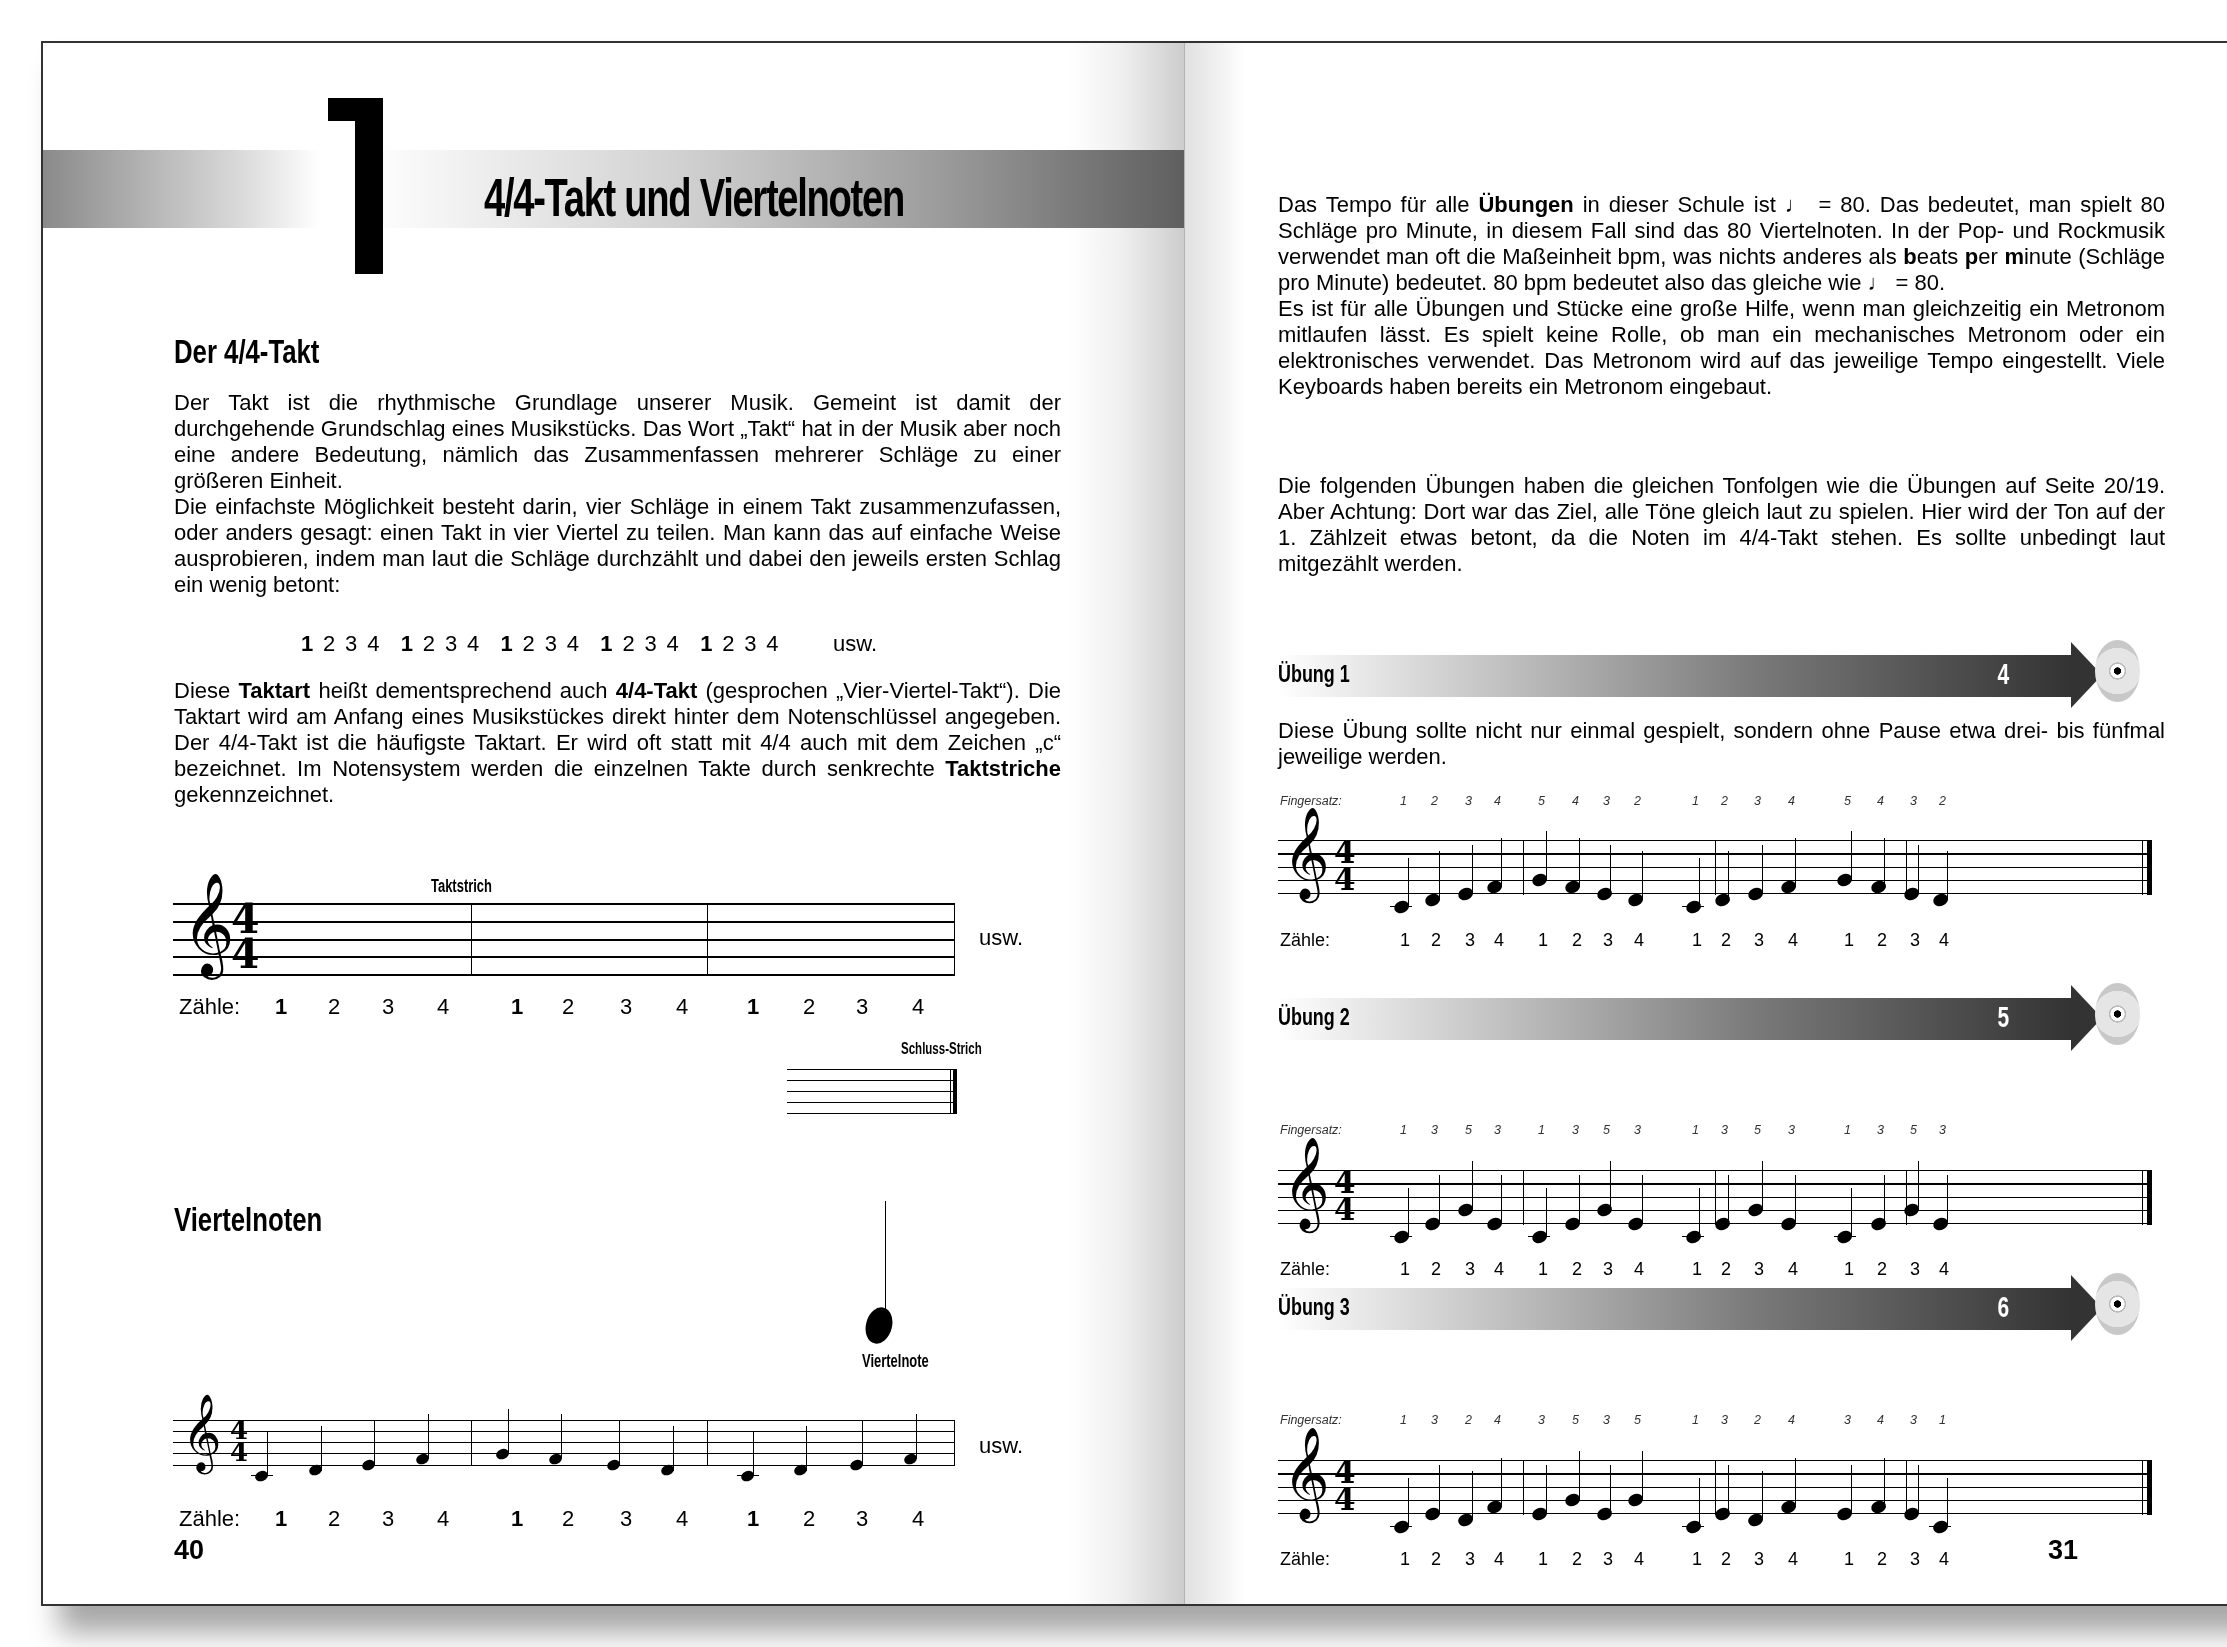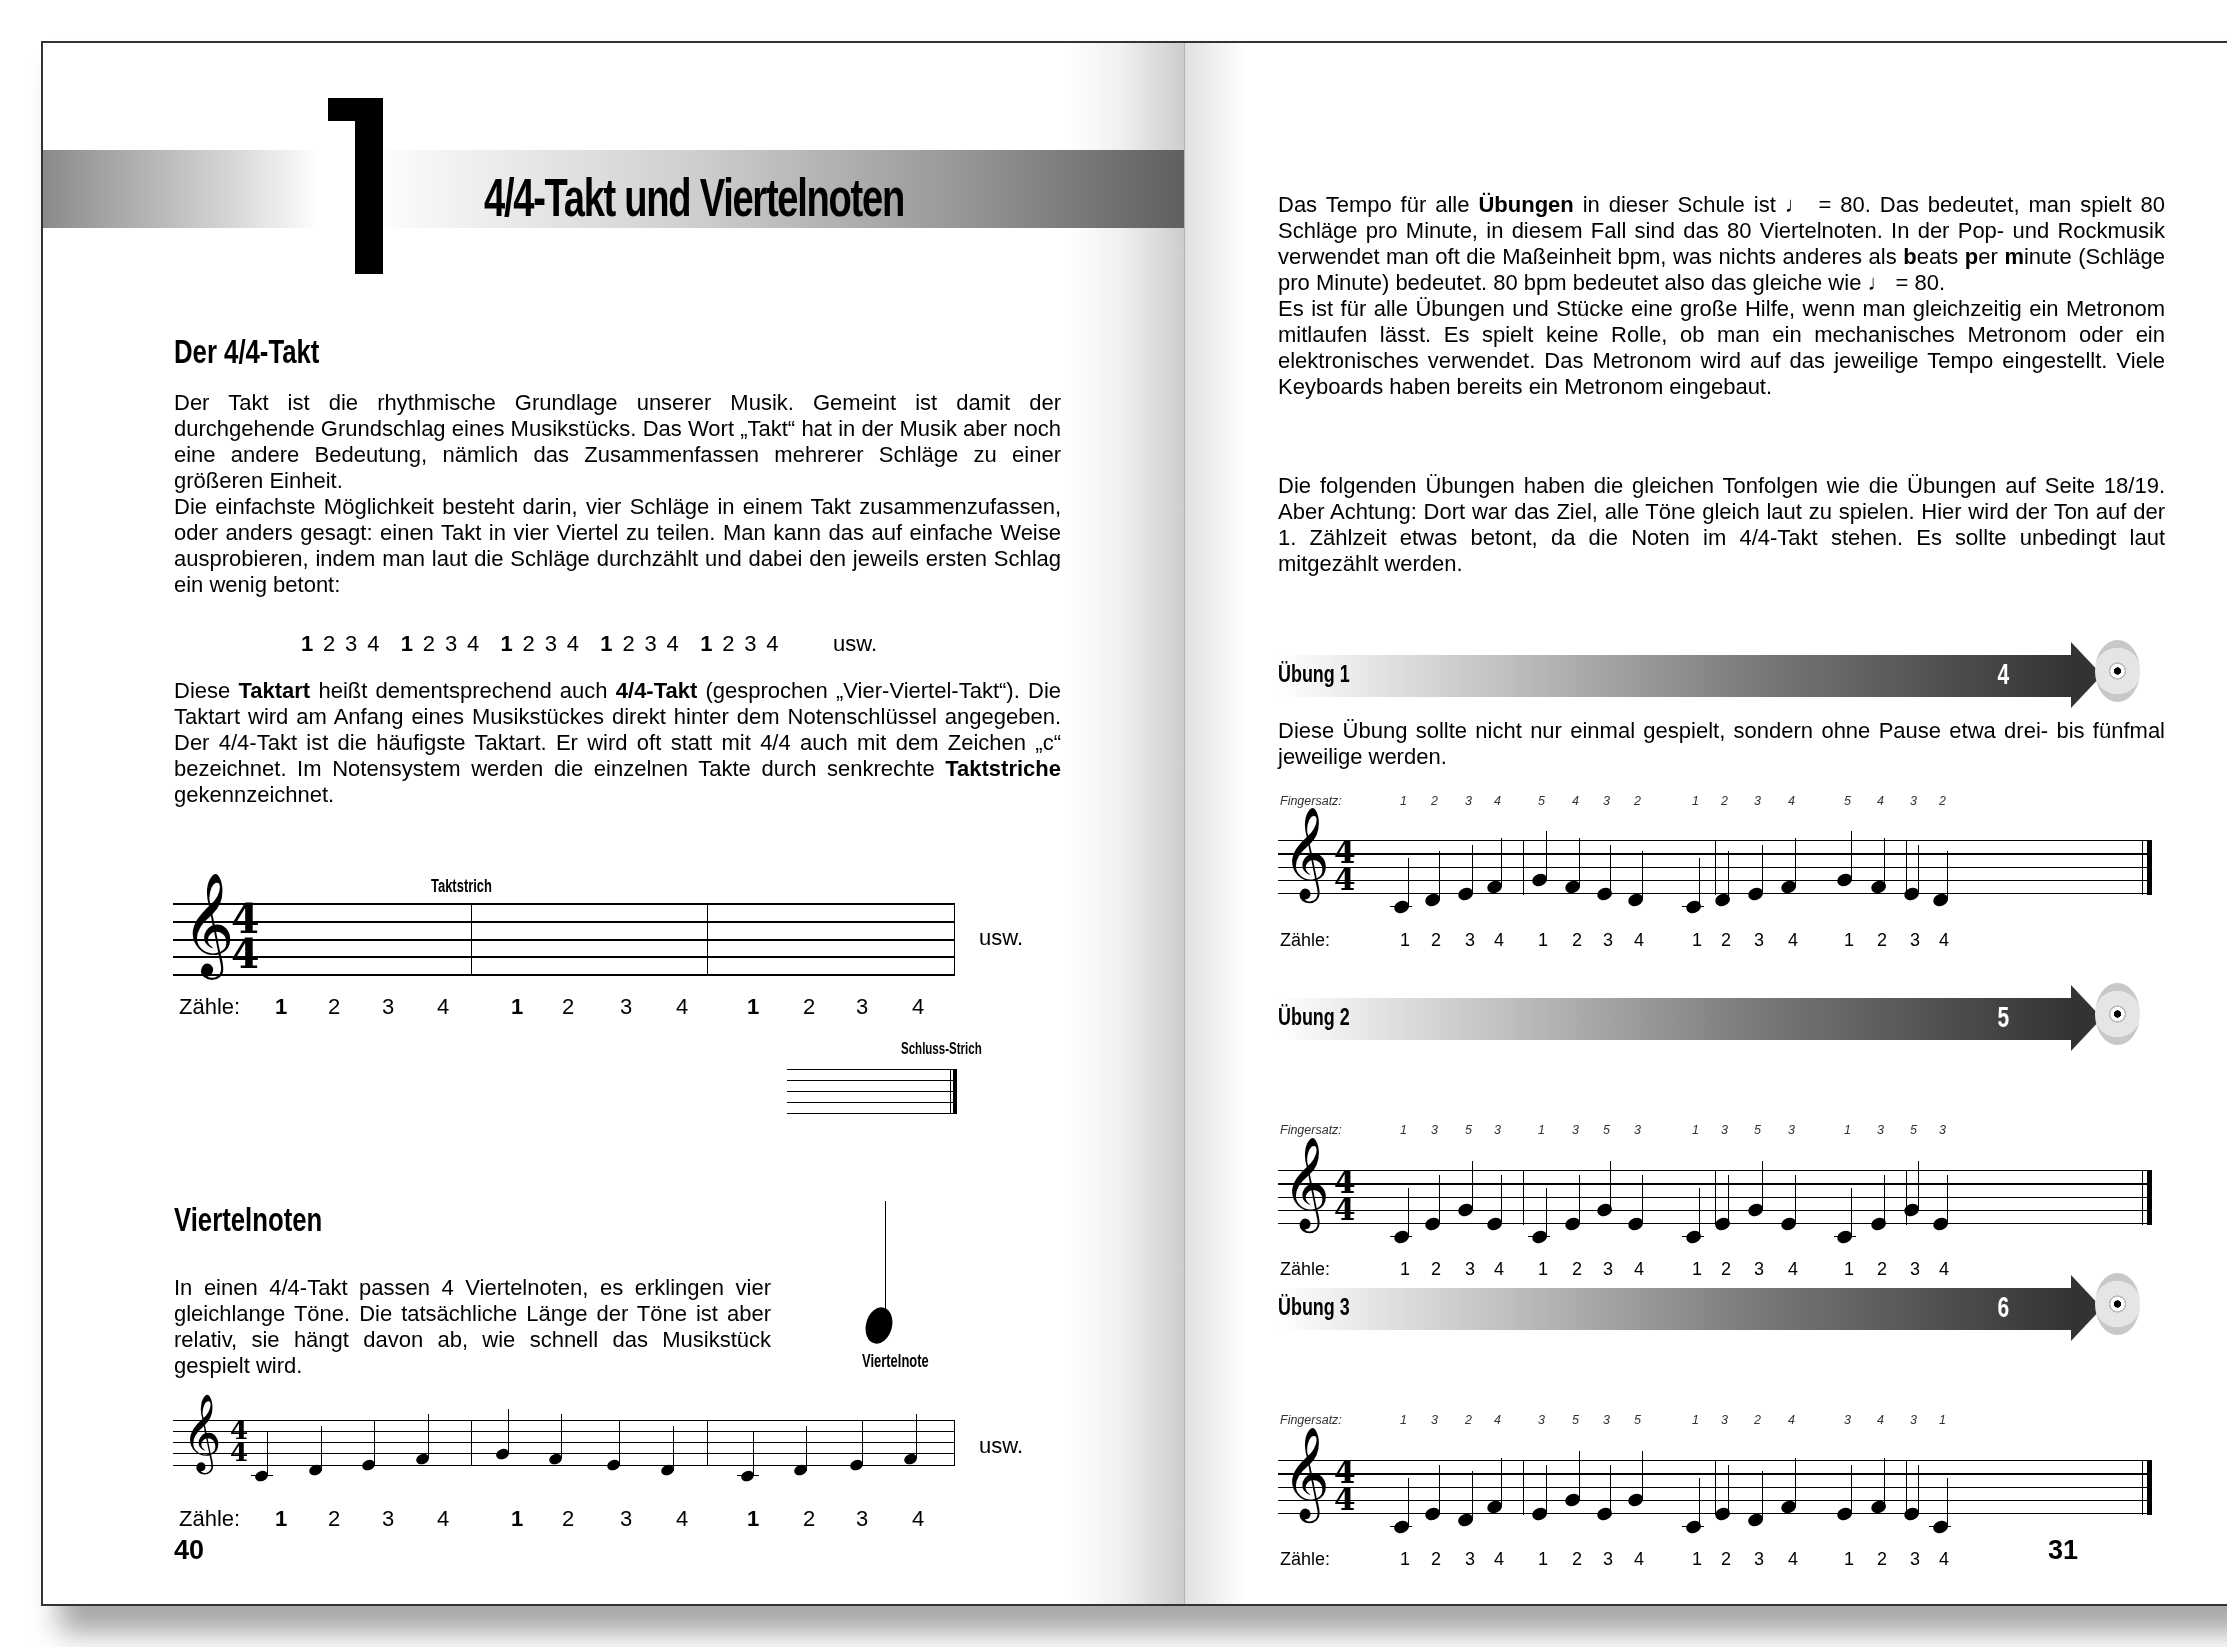--- a/index.html
+++ b/index.html
@@ -112,21 +112,20 @@
       <div class="line" style="top:0;height:1.3px"></div>
         <div class="line" style="top:11px;height:1.3px"></div>
         <div class="line" style="top:22px;height:1.3px"></div>
         <div class="line" style="top:33px;height:1.3px"></div>
         <div class="line" style="top:44px;height:1.3px"></div>
       <div class="bar" style="right:6.2px;top:0;height:45px;"></div>
       <div class="bar" style="right:0;top:0;height:45px;width:4.5px;"></div>
     </div>
 
     <div class="h2" style="left:131px;top:1158px;">Viertelnoten</div>
-    <div class="para" style="left:131px;top:1232px;width:597px;">In einen 4/4-Takt passen 4 Viertelnoten, es erklingen vier gleichlange Töne. Die tatsächliche Länge der Töne ist aber relativ, sie hängt davon ab, wie schnell das Musikstück gespielt wird.</div>
     <div>
       <div class="stem" style="left:842px;top:1158px;height:116px;"></div>
       <div class="note" style="left:823px;top:1264px;width:26px;height:37px;border-radius:50%;transform:rotate(15deg);"></div>
     </div>
     <div class="label-sm" style="left:819px;top:1308px;">Viertelnote</div>
 
     <div class="staff" id="staff2" style="left:130px;top:1377px;width:781px;height:46px;">
       <div class="line" style="top:0;height:1.3px"></div>
         <div class="line" style="top:11px;height:1.3px"></div>
         <div class="line" style="top:22px;height:1.3px"></div>
@@ -182,21 +181,21 @@
       </div>
 
     <div class="pagenum" style="left:131px;top:1492px;">40</div>
   </div>
 
   <div class="page right">
     <div class="para" style="left:94px;top:149px;width:887px;">
       <span>Das Tempo für alle </span><b>Übungen</b><span> in dieser Schule ist ♩ = 80. Das bedeutet, man spielt 80 Schläge pro Minute, in diesem Fall sind das 80 Viertelnoten. In der Pop- und Rockmusik verwendet man oft die Maßeinheit bpm, was nichts anderes als </span><b>b</b><span>eats </span><b>p</b><span>er </span><b>m</b><span>inute (Schläge pro Minute) bedeutet. 80 bpm bedeutet also das gleiche wie ♩ = 80.</span><br>
       <span>Es ist für alle Übungen und Stücke eine große Hilfe, wenn man gleichzeitig ein Metronom mitlaufen lässt. Es spielt keine Rolle, ob man ein mechanisches Metronom oder ein elektronisches verwendet. Das Metronom wird auf das jeweilige Tempo eingestellt. Viele Keyboards haben bereits ein Metronom eingebaut.</span>
     </div>
-    <div class="para" style="left:94px;top:430px;width:887px;">Die folgenden Übungen haben die gleichen Tonfolgen wie die Übungen auf Seite 18/19. Aber Achtung: Dort war das Ziel, alle Töne gleich laut zu spielen. Hier wird der Ton auf der 1. Zählzeit etwas betont, da die Noten im 4/4-Takt stehen. Es sollte unbedingt laut mitgezählt werden.</div>
+    <div class="para" style="left:94px;top:430px;width:887px;">Die folgenden Übungen haben die gleichen Tonfolgen wie die Übungen auf Seite 20/19. Aber Achtung: Dort war das Ziel, alle Töne gleich laut zu spielen. Hier wird der Ton auf der 1. Zählzeit etwas betont, da die Noten im 4/4-Takt stehen. Es sollte unbedingt laut mitgezählt werden.</div>
 
     <div id="exercises">
         <div class="ubung" style="left: 94px; top: 599px; width: 869px;">
           <div class="arrow" style="width:793px"></div>
           <div class="head" style="left:793px"></div>
           <div class="title">Übung 1</div>
           <div class="track" style="left: 717px;">4</div>
           <div class="cd" style="left: 817px; top: -2.2px; width: 45px; height: 62px;"></div>
         </div>
         <div class="para" style="left: 94px; top: 675px; width: 887px;">Diese Übung sollte nicht nur einmal gespielt, sondern ohne Pause etwa drei- bis fünfmal jeweilige werden.</div>

